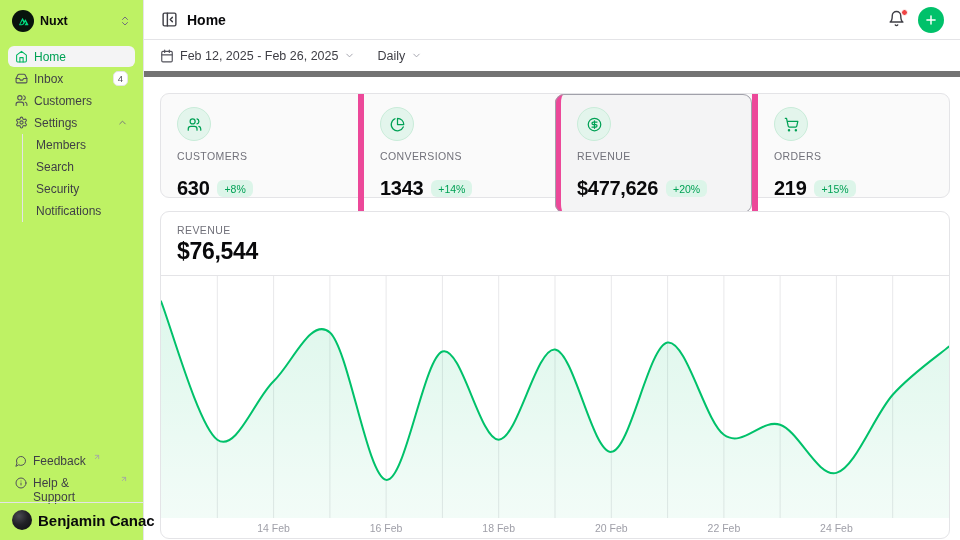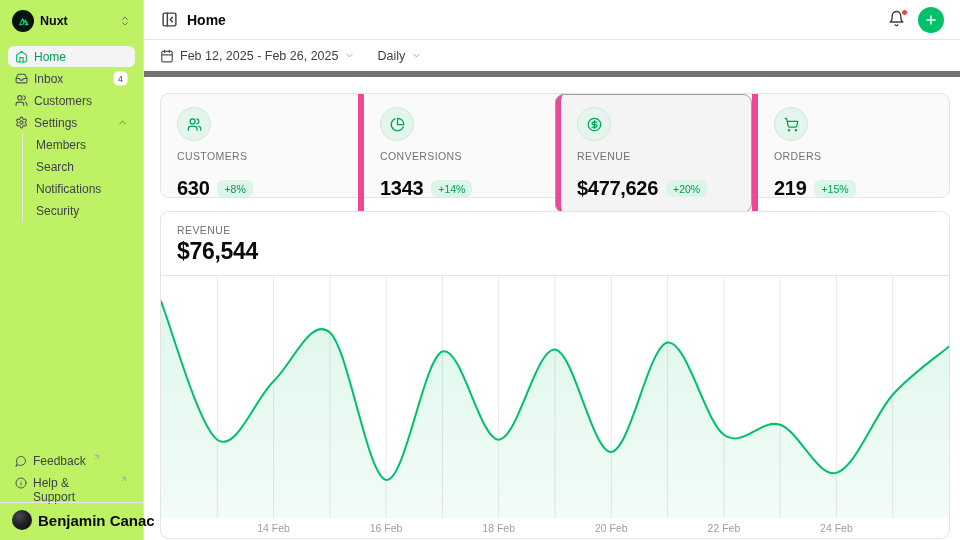--- a/index.html
+++ b/index.html
@@ -168,24 +168,24 @@
           </svg>
       </div>
       <div class="sub-list">
         <div class="sub-item">
             <span>Members</span>
           </div>
         <div class="sub-item">
             <span>Search</span>
           </div>
         <div class="sub-item">
+            <span>Security</span>
+          </div>
+        <div class="sub-item">
             <span>Notifications</span>
-          </div>
-        <div class="sub-item">
-            <span>Security</span>
           </div>
       </div>
     </nav>
 
     <div class="side-spacer"></div>
 
     <div class="foot-item">
       <svg class="fico" viewBox="0 0 24 24" fill="none" stroke="currentColor" stroke-width="2" stroke-linecap="round" stroke-linejoin="round">
           <path d="M7.9 20A9 9 0 1 0 4 16.1L2 22Z"></path>
         </svg>

